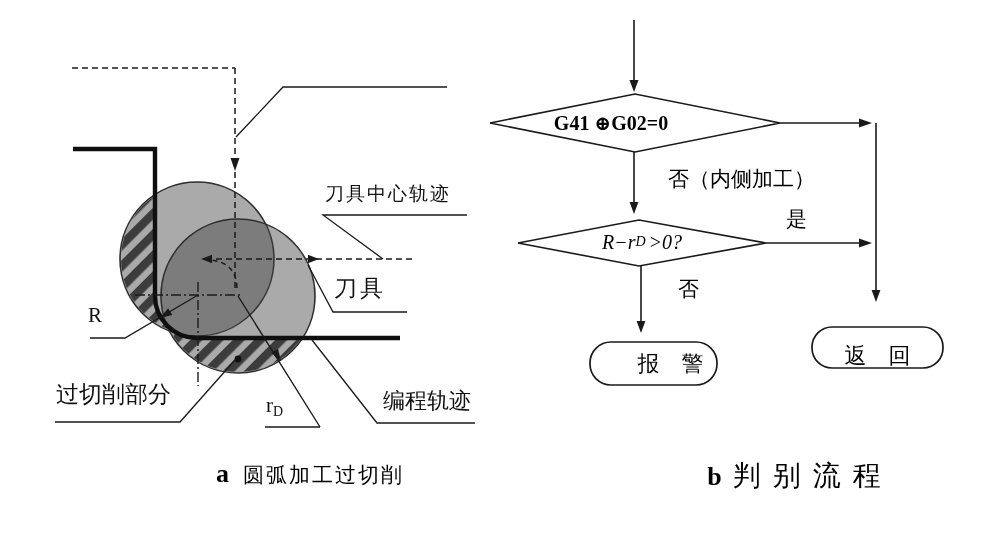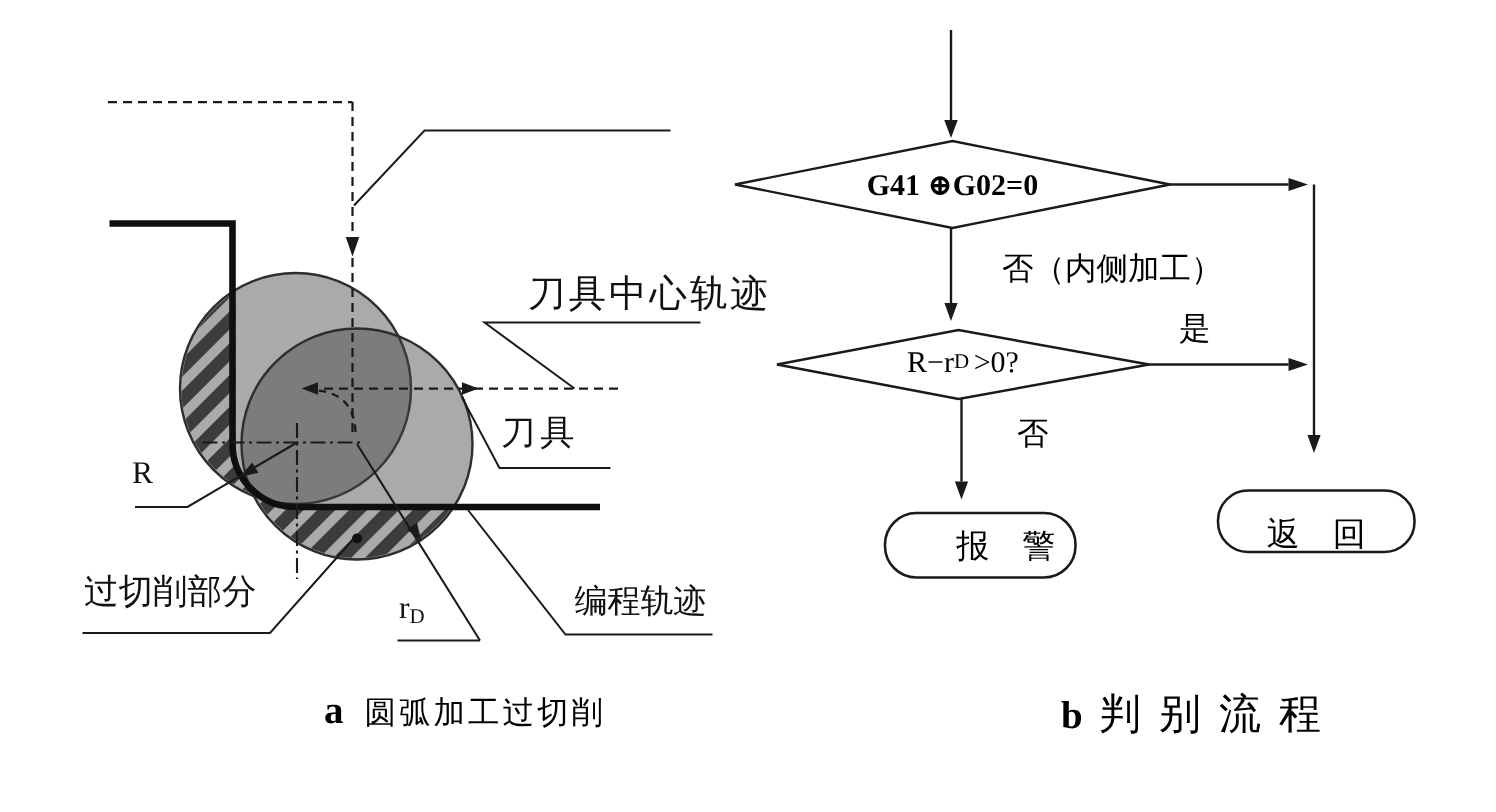--- a/index.html
+++ b/index.html
@@ -2,37 +2,37 @@
 <html><head>
 <meta charset="utf-8">
 <style>
   html,body{margin:0;padding:0;background:#fff;}
   .canvas{position:relative;width:997px;height:541px;background:#ffffff;overflow:hidden;
           font-family:"Liberation Serif","DejaVu Serif",serif;}
   svg{position:absolute;left:0;top:0;}
   .lbl{position:absolute;color:#111;white-space:nowrap;line-height:1.05;
        font-family:"Liberation Serif","DejaVu Serif",serif;}
   .lbl-alarm{left:287px;top:44px;font-size:22px;letter-spacing:1px;}
-  .lbl-toolcenter{left:325px;top:184px;font-size:25px;letter-spacing:2px;margin-left:27px;}
+  .lbl-toolcenter{left:325px;top:184px;font-size:19px;letter-spacing:2px;}
   .lbl-tool{left:334px;top:277px;font-size:23px;letter-spacing:3px;}
   .lbl-R{left:88px;top:304px;font-size:21px;}
   .lbl-overcut{left:56px;top:383px;font-size:23px;text-align:center;}
   .lbl-rd{left:266px;top:394px;font-size:21px;}
   .lbl-program{left:383px;top:389px;font-size:22px;}
   .sub{font-size:14px;vertical-align:-0.25em;}
   .caption{position:absolute;transform:translateX(-50%);white-space:nowrap;color:#000;}
   .caption .letter{font-weight:bold;font-size:26px;font-family:"Liberation Serif","DejaVu Serif",serif;}
   .caption-a{left:310px;top:459px;}
   .caption-a .cjk{font-size:21px;letter-spacing:2px;margin-left:14px;}
   .caption-b{left:800px;top:457px;}
   .caption-b .cjk{font-size:28px;letter-spacing:12px;margin-left:11px;}
   .decision-text{position:absolute;display:flex;align-items:center;justify-content:center;
        color:#000;font-family:"Liberation Serif","DejaVu Serif",serif;}
-  .d1{left:492px;top:96px;width:286px;height:54px;font-weight:bold;font-size:20px;}
-  .d2{left:520px;top:220px;width:244px;height:44px;font-size:20px;}
+  .d1{left:468px;top:96px;width:286px;height:54px;font-weight:bold;font-size:20px;}
+  .d2{left:520px;top:220px;width:244px;height:44px;font-style:italic;font-size:20px;}
   .d2 .suffix{margin-left:3px;}
   .branch{position:absolute;font-size:21px;color:#000;white-space:nowrap;}
   .b-yes-outer{left:788px;top:75px;}
   .b-no-inner{left:668px;top:165px;}
   .b-yes{left:786px;top:205px;}
   .b-no{left:678px;top:275px;}
   .terminal-text{position:absolute;display:flex;align-items:center;justify-content:center;
        font-size:22px;color:#000;}
   .t-alarm{left:607px;top:342px;width:127px;height:43px;}
   .t-return{left:812px;top:327px;width:131px;height:57px;}

